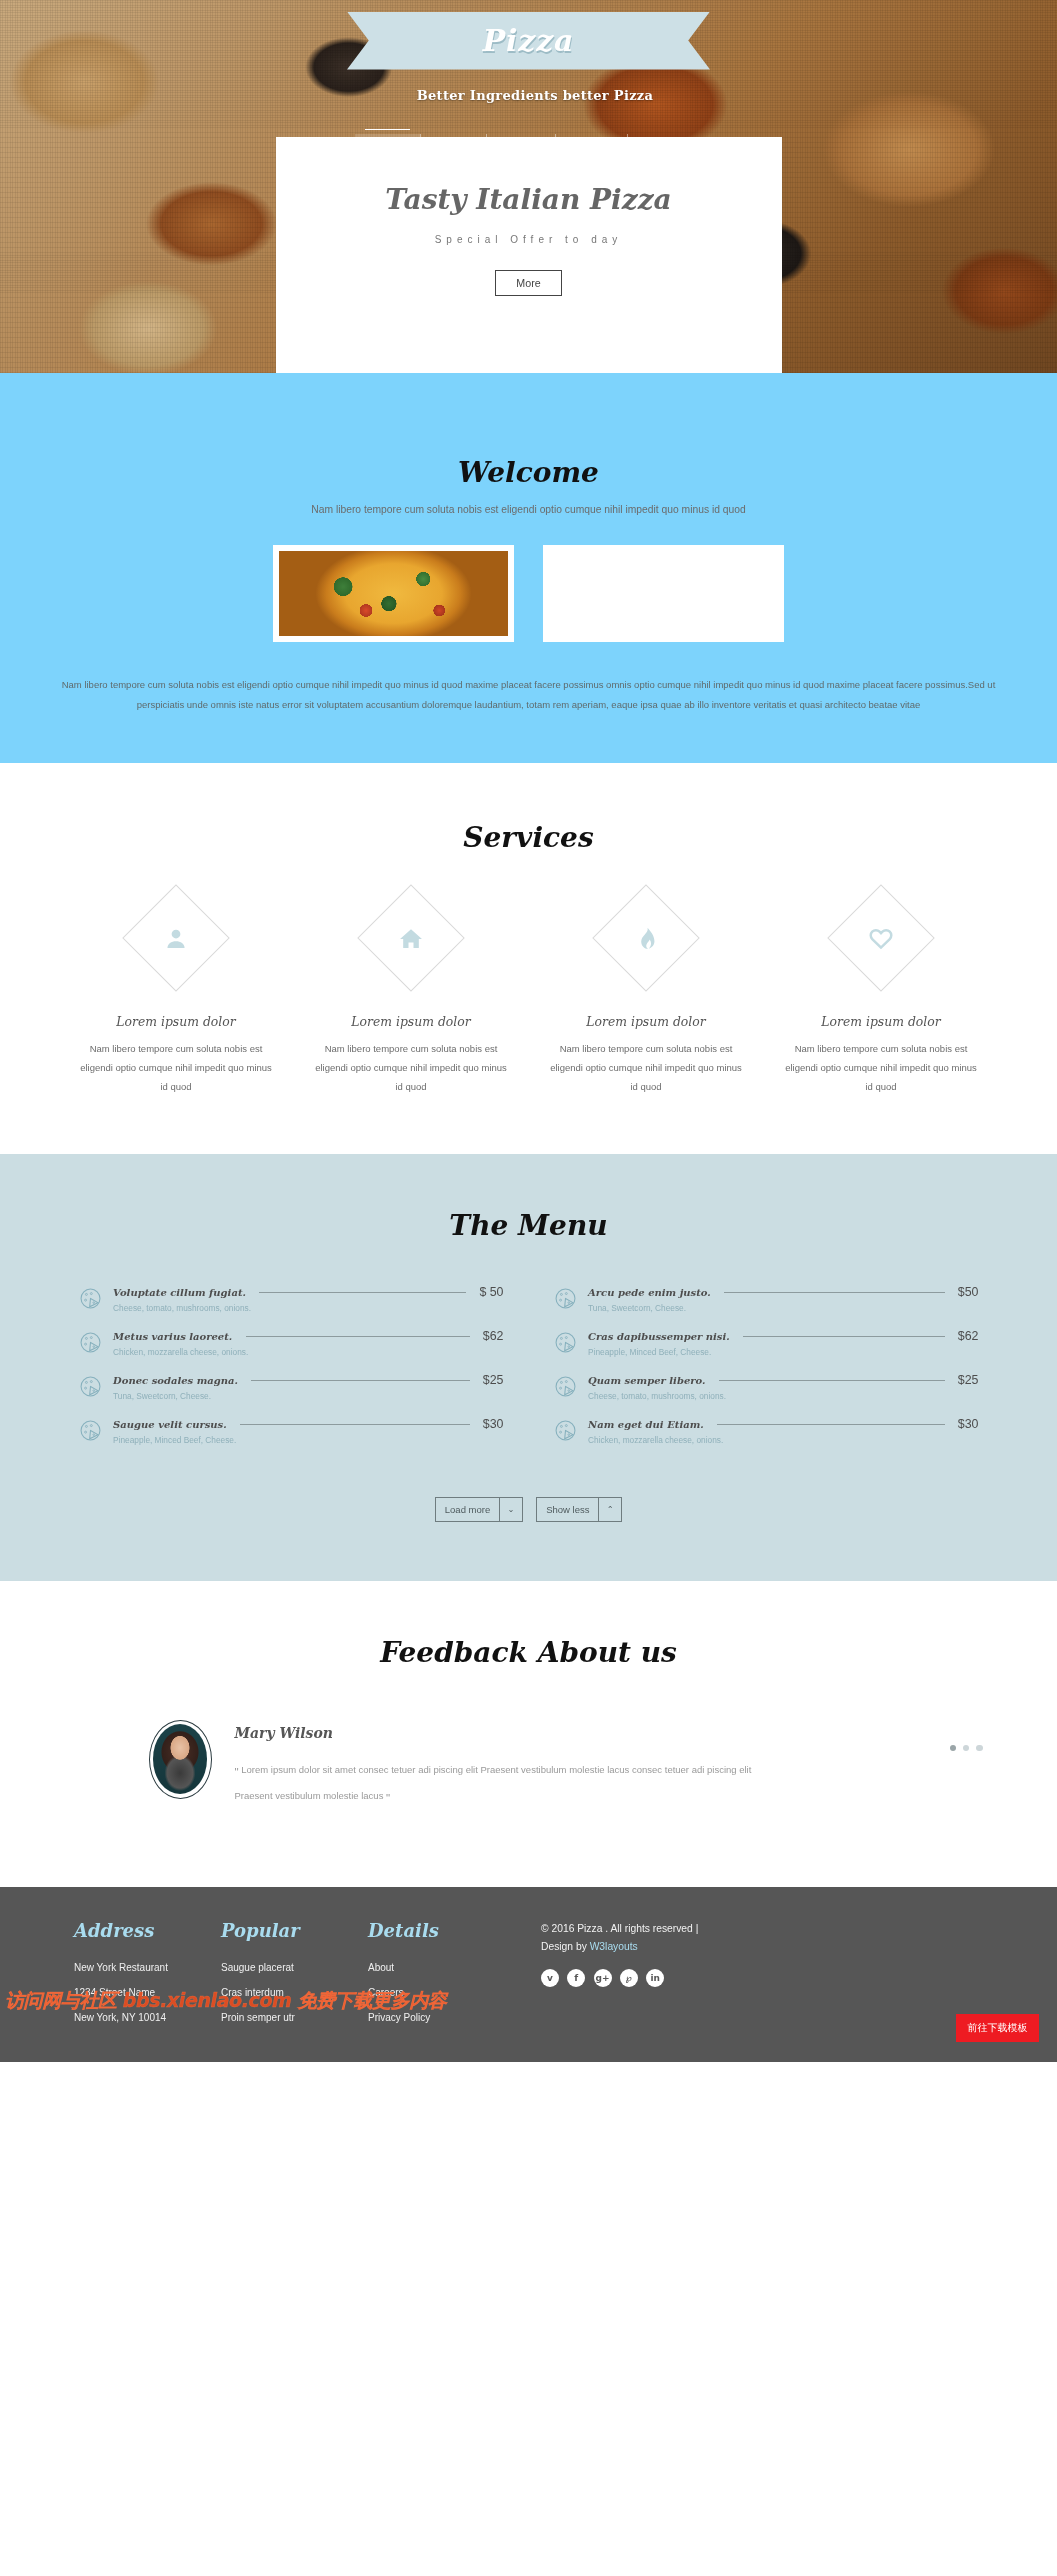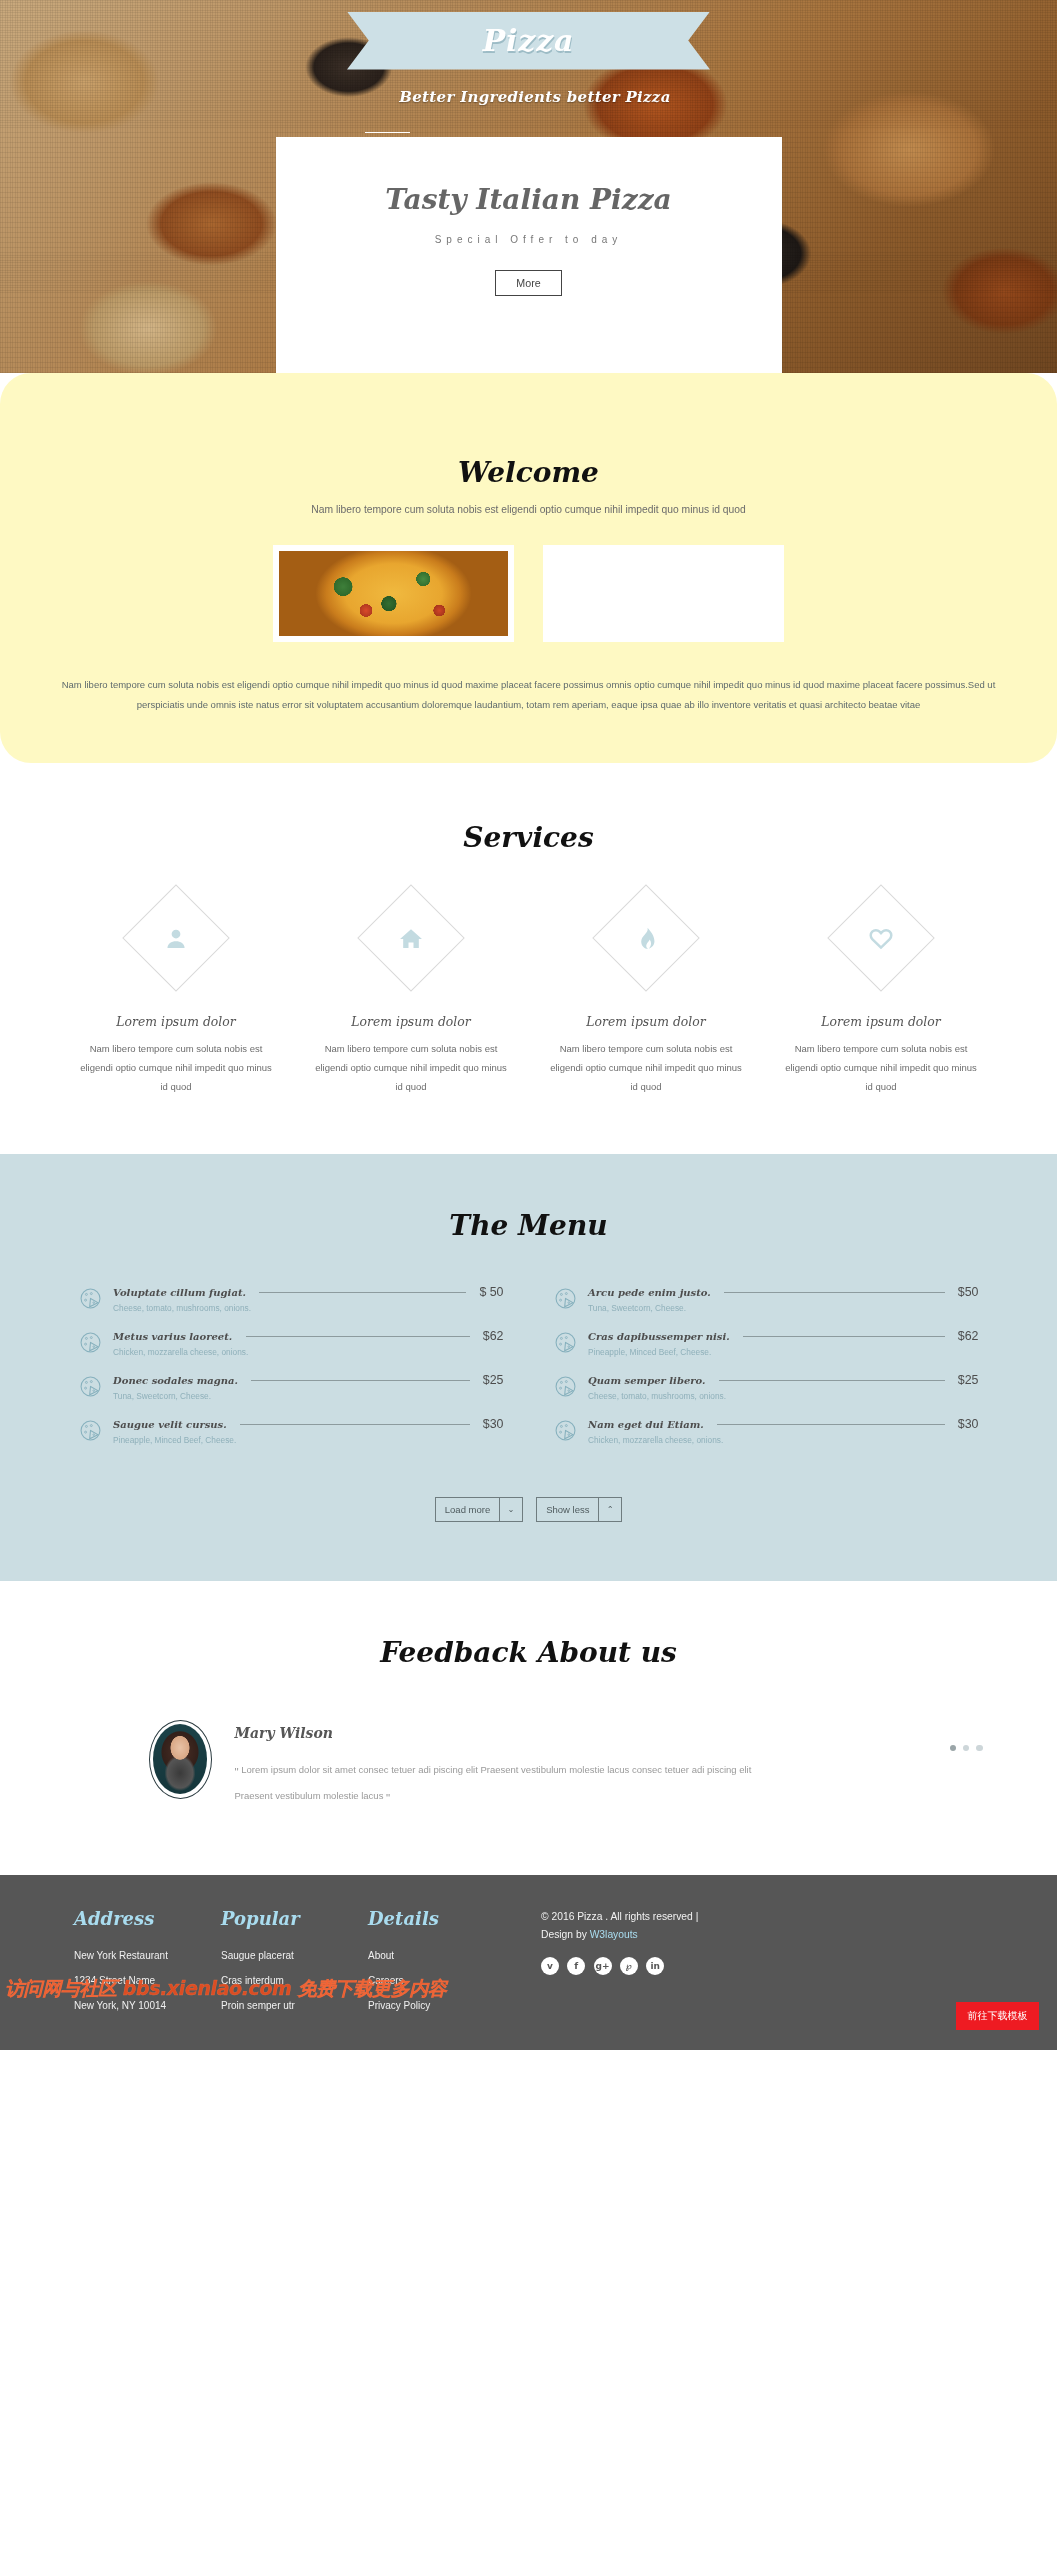--- a/index.html
+++ b/index.html
@@ -59,23 +59,22 @@
     font-style: italic;
     font-weight: bold;
     font-size: 30px;
     color: #ffffff;
     letter-spacing: 0.8px;
     text-shadow: 0.8px 1.7px 0 #9dbcc6;
   }
   .tagline {
     margin-top: 18px;
     font-family: "DejaVu Serif", serif;
-    font-style: italic;
     font-weight: bold;
-    font-size: 15px;
+    font-size: 13px;
     color: #ffffff;
     letter-spacing: 0.3px;
     text-shadow: 0 0.8px 1.7px rgba(0,0,0,.35);
     margin-left: 13px;
   }
 
   
   .nav {
     margin-top: 31px;
     display: flex; align-items: center;
@@ -136,23 +135,22 @@
     border: 0.8px solid #444;
     background: #fff;
     color: #444;
     font-size: 10.7px;
     cursor: pointer;
     font-family: "Liberation Sans", sans-serif;
   }
 
   
   .welcome {
-    background: #fef9c3;
+    background: #7dd3fc;
     padding: 83px 0 48px;
-    border-radius: 31px;
   }
   .section-title {
     text-align: center;
     font-family: "DejaVu Serif", serif;
     font-style: italic;
     font-weight: bold;
     font-size: 28px;
     color: #111;
   }
   .welcome .section-title { margin-bottom: 15px; }
@@ -324,21 +322,21 @@
   .feedback {
     background: #ffffff;
     padding: 55px 0 59px;
     position: relative;
   }
   .feedback .section-title { margin-bottom: 51px; }
   .fb-row {
     display: flex;
     align-items: flex-start;
     max-width: 908px;
-    margin: 4px auto;
+    margin: 16px auto;
     padding: 0 74px;
     position: relative;
   }
   .avatar {
     flex: 0 0 63px;
     width: 63px; height: 79px;
     border: 1.7px solid #2b3b40;
     border-radius: 50%;
     padding: 3.3px;
     background: #fff;

